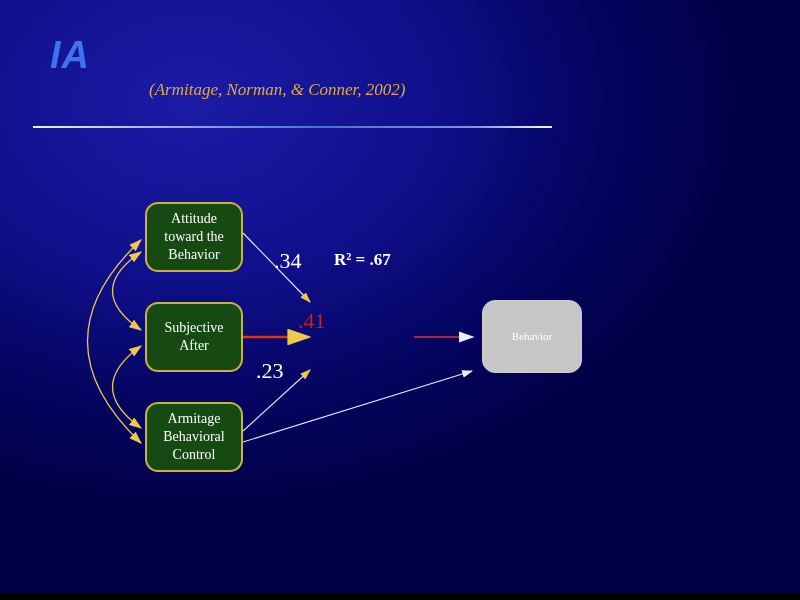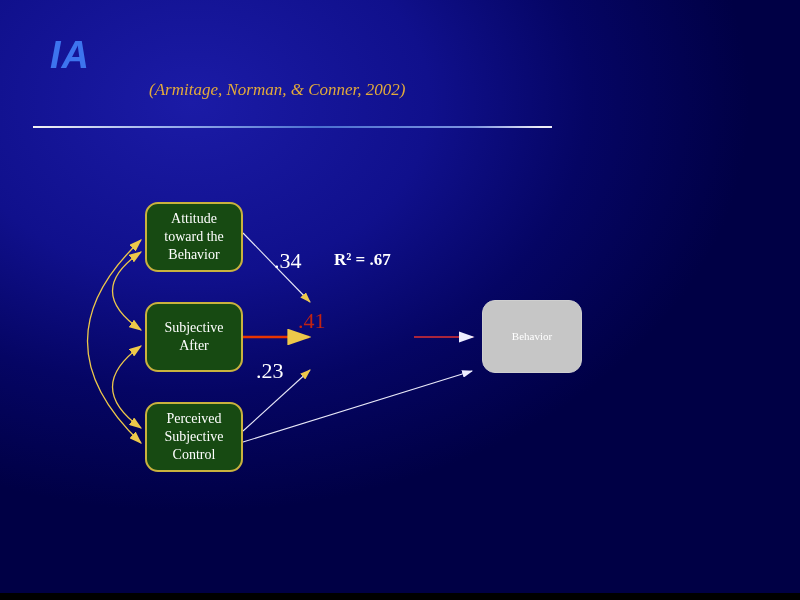--- a/index.html
+++ b/index.html
@@ -74,21 +74,21 @@
     <line x1="243" y1="442" x2="472" y2="371" stroke="#e8e8f8" stroke-width="1.1" marker-end="url(#whiteArrow)"></line>
   </svg>
 
   <div class="node node-green node-attitude">
     <span>Attitude toward the Behavior</span>
   </div>
   <div class="node node-green node-norm">
     <span>Subjective After</span>
   </div>
   <div class="node node-green node-pbc">
-    <span>Perceived Subjective Control</span>
+    <span>Armitage Behavioral Control</span>
   </div>
   <div class="node node-behavior">
     <span>Behavior</span>
   </div>
 
   <div class="coef coef-34">.34</div>
   <div class="coef coef-41">.41</div>
   <div class="coef coef-23">.23</div>
   <div class="r2">R² = .67</div>
 

